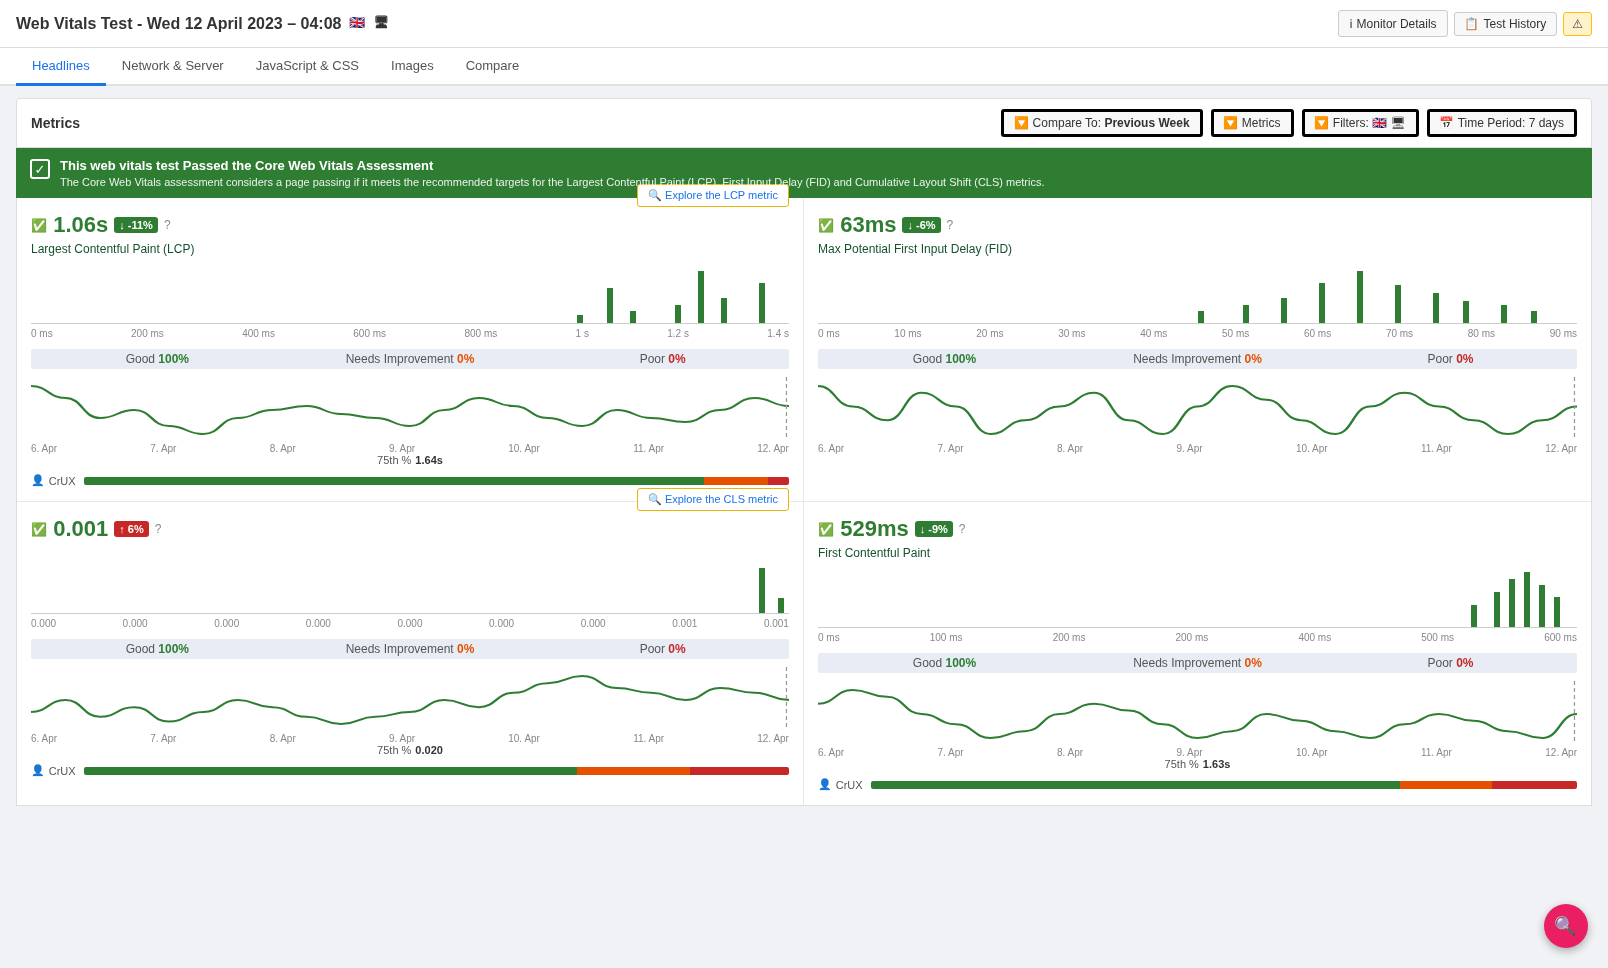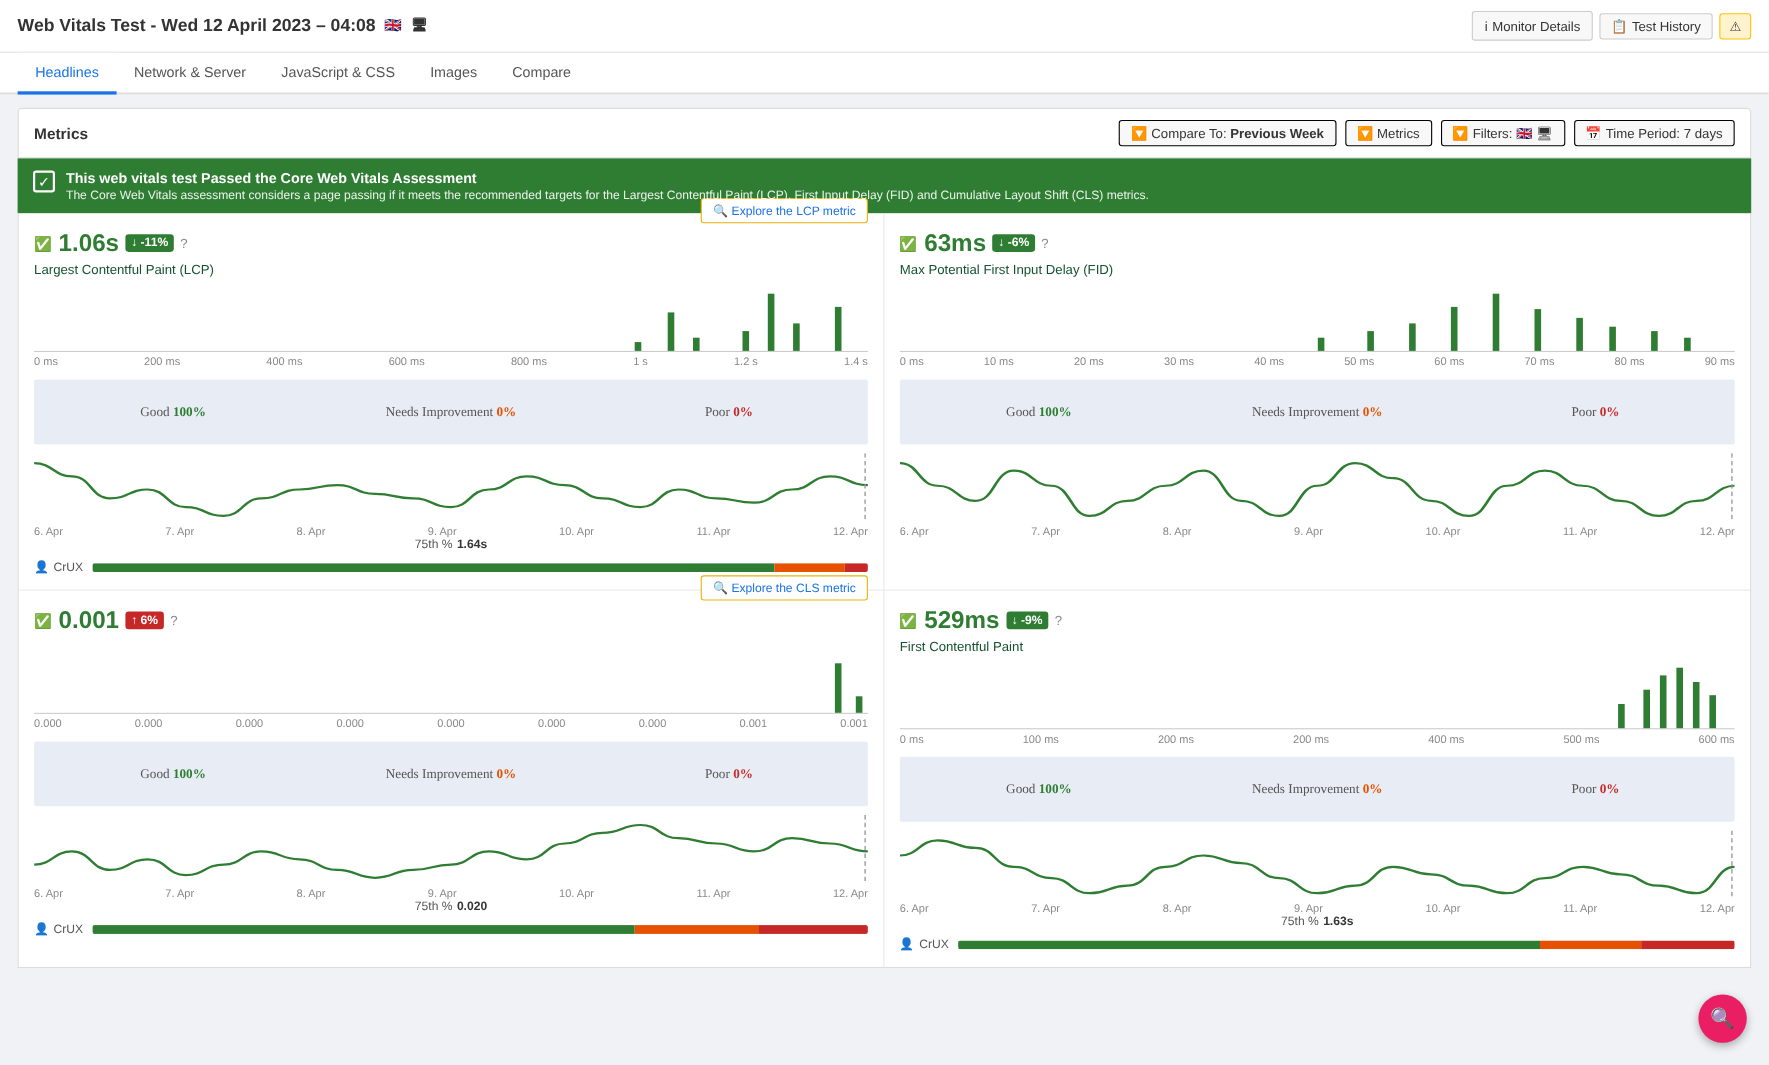--- a/index.html
+++ b/index.html
@@ -13,21 +13,21 @@
     
     .nav-tabs { background: #fff; padding: 0 16px; border-bottom: 2px solid #e0e0e0; display: flex; gap: 0; }
     .nav-tab { padding: 10px 16px; font-size: 13px; cursor: pointer; border-bottom: 3px solid transparent; margin-bottom: -2px; color: #555; }
     .nav-tab.active { color: #1a73e8; border-bottom-color: #1a73e8; font-weight: 500; background: #fff; }
     
     .main { padding: 12px 16px; }
     
     .metrics-header { background: #fff; border: 1px solid #ddd; border-radius: 4px 4px 0 0; padding: 10px 14px; display: flex; align-items: center; justify-content: space-between; }
     .metrics-title { font-size: 14px; font-weight: 600; }
     .metrics-controls { display: flex; gap: 8px; }
-    .ctrl-btn { border: 1px solid #000000; background: #f8f8f8; padding: 4px 10px; border-radius: 3px; font-size: 12px; cursor: pointer; color: #333; }
+    .ctrl-btn { border: 3px solid #000000; background: #f8f8f8; padding: 4px 10px; border-radius: 3px; font-size: 12px; cursor: pointer; color: #333; }
     
     .pass-banner { background: #2e7d32; color: #fff; padding: 10px 14px; border-radius: 0; margin: 0; display: flex; align-items: flex-start; gap: 10px; }
     .pass-banner .checkmark { width: 20px; height: 20px; border: 2px solid #fff; border-radius: 3px; display: flex; align-items: center; justify-content: center; flex-shrink: 0; margin-top: 1px; }
     .pass-banner .pass-title { font-size: 13px; font-weight: 700; }
     .pass-banner .pass-sub { font-size: 11px; opacity: 0.9; margin-top: 3px; }
     
     .metrics-grid { display: grid; grid-template-columns: 1fr 1fr; gap: 0; background: #fff; border: 1px solid #ddd; border-top: none; }
     .metric-card { padding: 14px; border-right: 1px solid #e8e8e8; border-bottom: 1px solid #e8e8e8; }
     .metric-card:nth-child(2n) { border-right: none; }
     .metric-card:nth-last-child(-n+2) { border-bottom: none; }
@@ -37,21 +37,21 @@
     .metric-badge { padding: 2px 5px; border-radius: 3px; font-size: 11px; font-weight: 600; }
     .badge-green { background: #2e7d32; color: #fff; }
     .badge-red { background: #c62828; color: #fff; }
     .metric-name { font-size: 12px; color: #14532d; margin-bottom: 8px; }
     .explore-btn { float: right; border: 1px solid #eab308; background: #fff; color: #1a73e8; padding: 4px 10px; border-radius: 3px; font-size: 11px; cursor: pointer; display: flex; align-items: center; gap: 4px; margin-top: -28px; }
     
     .histogram { position: relative; height: 60px; margin: 8px 0 4px; border-bottom: 1px solid #ccc; }
     .hist-bar { position: absolute; bottom: 0; background: #2e7d32; width: 8px; }
     .hist-axis { display: flex; justify-content: space-between; font-size: 10px; color: #888; padding: 2px 0; }
     
-    .pct-row { display: flex; background: #e8edf5; border-radius: 2px; padding: 22px 0; margin: 8px 0; font-family: Liberation Serif, serif; }
+    .pct-row { display: flex; background: #e8edf5; border-radius: 2px; padding: 3px 0; margin: 8px 0; }
     .pct-cell { flex: 1; text-align: center; font-size: 12px; }
     .pct-cell .pct-label { color: #555; }
     .pct-cell .pct-val { font-weight: 700; }
     .pct-good { color: #2e7d32; }
     .pct-warn { color: #e65100; }
     .pct-poor { color: #c62828; }
     
     .sparkline { position: relative; height: 60px; margin: 6px 0; }
     .sparkline svg { width: 100%; height: 100%; }
     .sparkline-axis { display: flex; justify-content: space-between; font-size: 10px; color: #888; }

